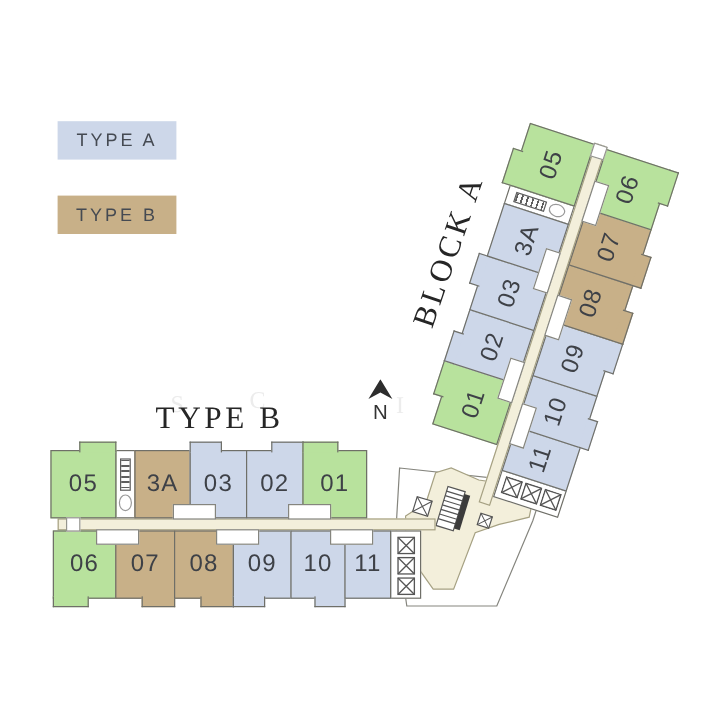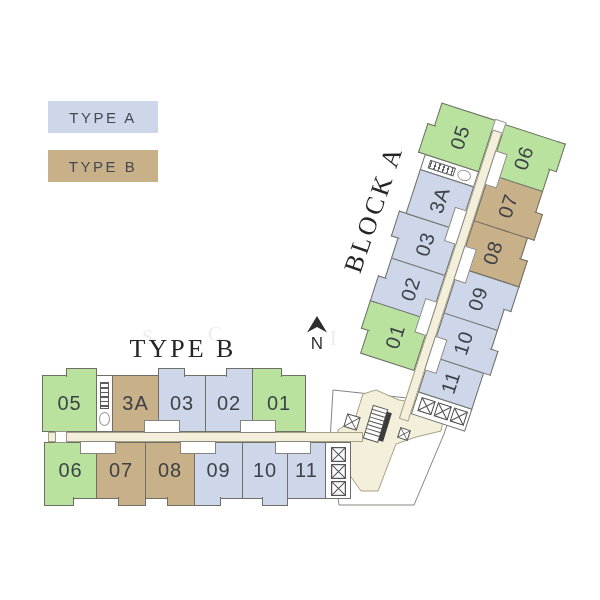--- a/index.html
+++ b/index.html
@@ -1,21 +1,21 @@
 <!DOCTYPE html>
 <html style="--type-a: #cdd7e9; --type-b: #c8b088; --type-c: #b8e29d; --corridor: #f3efdb; --corridor-border: #a6a183; --wall: #6f6f68; --label: #3e4147;"><head>
 <meta charset="utf-8">
 <style>
   html,body{margin:0;padding:0;background:#fff;}
   #stage{position:relative;width:600px;height:600px;background:#fff;overflow:hidden;
          font-family:"Liberation Sans",sans-serif;}
 
   
   .legend{position:absolute;left:48px;top:101px;width:99px;}
-  .sw{width:110px;height:32px;margin-bottom:17px;display:flex;align-items:center;justify-content:center;}
+  .sw{width:99px;height:32px;margin-bottom:30px;display:flex;align-items:center;justify-content:center;}
   .sw span{font-size:15px;letter-spacing:2.5px;color:#454a52;}
 
   
   .tA{background:var(--type-a,#cdd7e9);}
   .tB{background:var(--type-b,#c8b088);}
   .tC{background:var(--type-c,#b8e29d);}
 
   
   .title{position:absolute;font-family:"Liberation Serif",serif;font-size:26px;letter-spacing:3px;
          color:#262626;white-space:nowrap;width:170px;text-align:center;}

